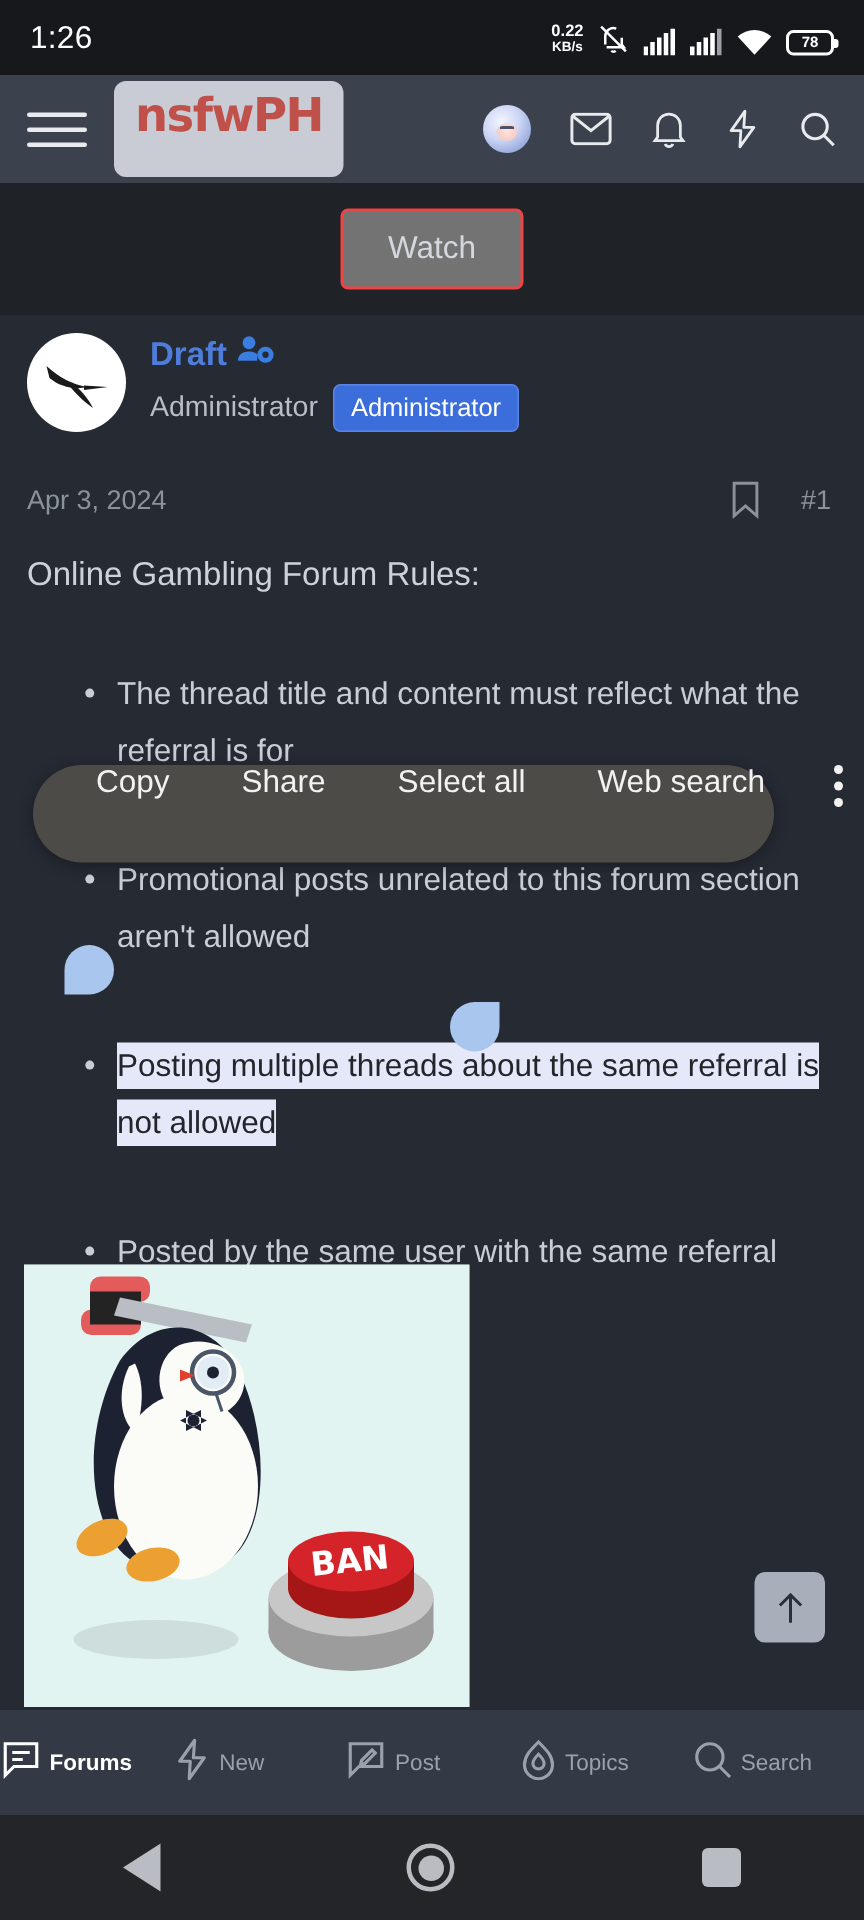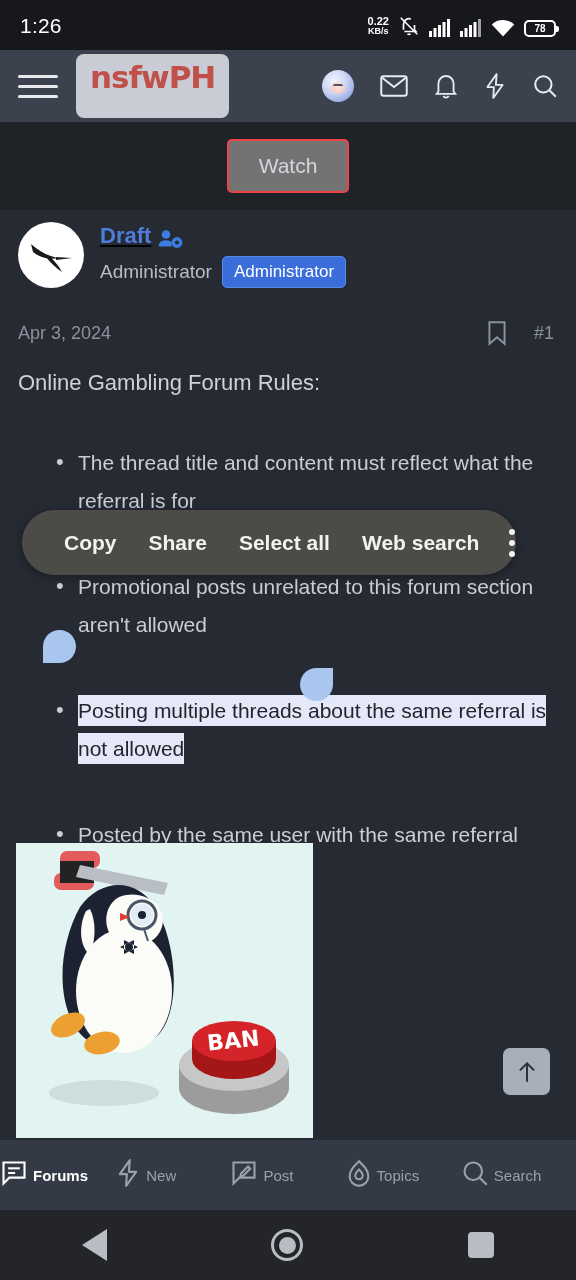--- a/index.html
+++ b/index.html
@@ -76,21 +76,21 @@
   }
 
   
   .post { position: absolute; top: 210px; left: 0; width: 576px; background: #262a33; }
   .author-row { display: flex; align-items: center; padding: 12px 18px 10px; gap: 16px; }
   .avatar-lg {
     width: 66px; height: 66px; border-radius: 50%; background: #ffffff;
     flex: none; position: relative; overflow: hidden;
   }
   .author-meta { display: flex; flex-direction: column; gap: 7px; }
-  .author-name-row { display: flex; align-items: flex-end; gap: 7px; text-decoration: underline; }
+  .author-name-row { display: flex; align-items: flex-start; gap: 7px; }
   .author-name { color: #4f7ddb; font-size: 22px; font-weight: 700; }
   .author-sub-row { display: flex; align-items: center; gap: 10px; }
   .author-title { color: #b8bdc6; font-size: 19px; }
   .badge-admin {
     background: #3b6ddb; color: #ffffff; font-size: 17px;
     padding: 5px 11px; border-radius: 5px; border: 1px solid #5a86e8;
   }
   .meta-row {
     display: flex; align-items: center; justify-content: space-between;
     padding: 22px 22px 0 18px;
@@ -127,23 +127,22 @@
   .scrolltop {
     position: absolute; right: 26px; top: 1048px; width: 47px; height: 47px;
     background: #a8aeba; border-radius: 7px;
     display: flex; align-items: center; justify-content: center; cursor: pointer;
   }
 
   
   .sel-toolbar {
     position: absolute; left: 22px; top: 510px; width: 494px; height: 65px;
     background: #4d4b47; border-radius: 33px;
-    display: flex; align-items: center; padding: 0 26px; gap: 0;
+    display: flex; padding: 0 26px; gap: 16px;
     box-shadow: 0 2px 10px rgba(0,0,0,.35);
-    font-weight: bold;
   }
   .sel-item {
     color: #f2f2f2; font-size: 21px; padding: 0 16px; white-space: nowrap; cursor: pointer;
   }
   .sel-more { margin-left: auto; display: flex; flex-direction: column; gap: 5px; padding-left: 14px; cursor: pointer; }
   .sel-more i { width: 6px; height: 6px; border-radius: 50%; background: #f2f2f2; display: block; }
 
   
   .handle { position: absolute; width: 33px; height: 33px; background: #a9c6ee; }
   .handle-left  { left: 43px;  top: 630px; border-radius: 50% 50% 50% 0; }

